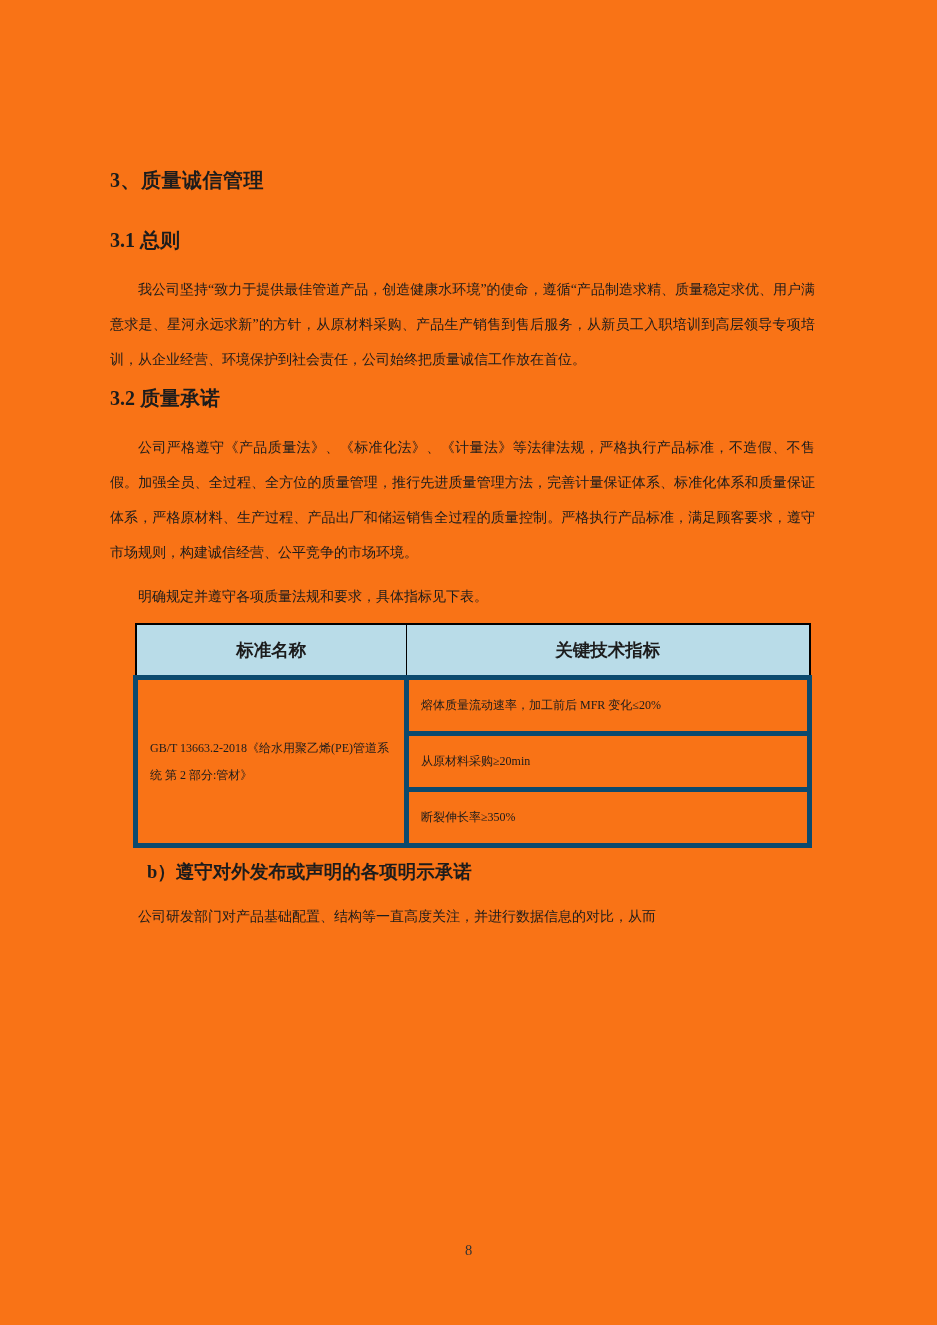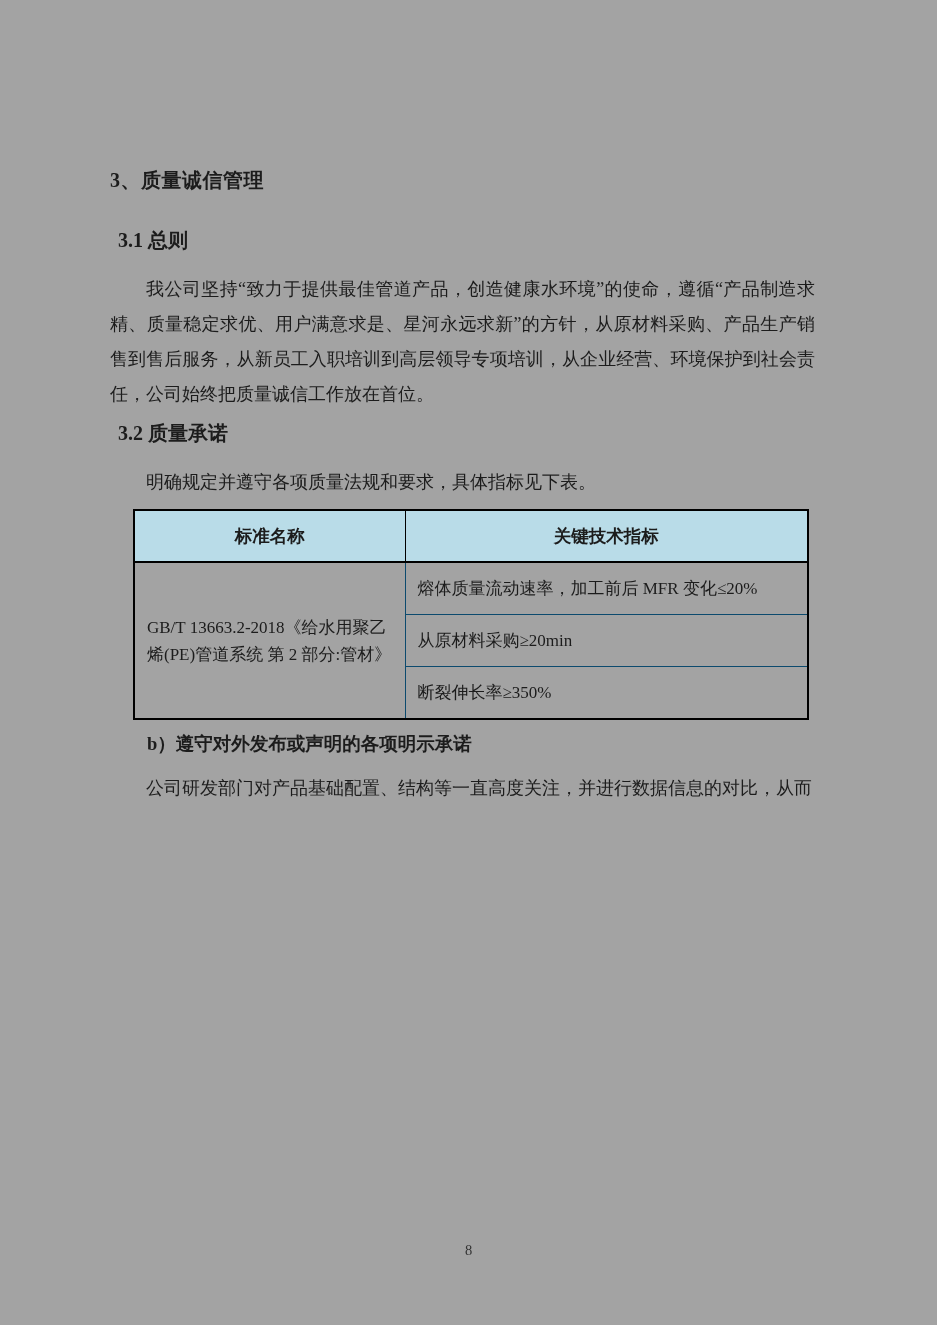--- a/index.html
+++ b/index.html
@@ -4,42 +4,42 @@
 <style>
   html, body {
     margin: 0;
     padding: 0;
     background: #ffffff;
   }
   .page {
     position: relative;
     width: 937px;
     height: 1325px;
-    background: #a3a3a3;
+    background: #f97316;
     box-sizing: border-box;
     padding: 168px 106px 0 110px;
     font-family: "Liberation Serif", "DejaVu Serif", serif;
     color: #1c1c1c;
     overflow: hidden;
   }
   h1.sec {
     font-size: 20px;
     font-weight: bold;
     margin: 0 0 36px 0;
     line-height: 24px;
     letter-spacing: 0.5px;
   }
   h2.sub {
     font-size: 20px;
     font-weight: bold;
-    margin: 0 0 20px 8px;
+    margin: 0 0 20px 0;
     line-height: 24px;
   }
   p.body {
-    font-size: 18px;
+    font-size: 14px;
     line-height: 35px;
     margin: 0 16px 9px 0;
     text-align: justify;
     text-indent: 2em;
   }
   h3.item {
     font-size: 18.5px;
     font-weight: bold;
     margin: 10px 0 14px 0;
     line-height: 25px;
@@ -58,22 +58,22 @@
     font-weight: bold;
     text-align: center;
     height: 46px;
     border: 1px solid #000000;
     border-bottom: 2px solid #000000;
     padding: 2px 16px;
   }
   table.std col.c1 { width: 271px; }
   table.std col.c2 { width: 403px; }
   table.std td {
-    font-size: 17px;
-    border: 1px solid #0c4a6e;
+    font-size: 12px;
+    border: 5px solid #0c4a6e;
     height: 43px;
     padding: 4px 12px;
     vertical-align: middle;
     text-align: left;
     line-height: 27px;
   }
   .page-number {
     position: absolute;
     left: 0;
     right: 0;
@@ -91,20 +91,21 @@
   <h1 class="sec">3、质量诚信管理</h1>
 
   <h2 class="sub">3.1 总则</h2>
 
   <p class="body">我公司坚持“致力于提供最佳管道产品，创造健康水环境”的使命，遵循“产品制造求精、质量稳定求优、用户满意求是、星河永远求新”的方针，从原材料采购、产品生产销售到售后服务，从新员工入职培训到高层领导专项培训，从企业经营、环境保护到社会责任，公司始终把质量诚信工作放在首位。</p>
 
   <h2 class="sub">3.2 质量承诺</h2>
 
 
 
+  <p class="body">公司严格遵守《产品质量法》、《标准化法》、《计量法》等法律法规，严格执行产品标准，不造假、不售假。加强全员、全过程、全方位的质量管理，推行先进质量管理方法，完善计量保证体系、标准化体系和质量保证体系，严格原材料、生产过程、产品出厂和储运销售全过程的质量控制。严格执行产品标准，满足顾客要求，遵守市场规则，构建诚信经营、公平竞争的市场环境。</p>
 
   <p class="body">明确规定并遵守各项质量法规和要求，具体指标见下表。</p>
 
   <table class="std">
     <colgroup>
         <col class="c1">
         <col class="c2">
       </colgroup>
     <thead>
       <tr>

